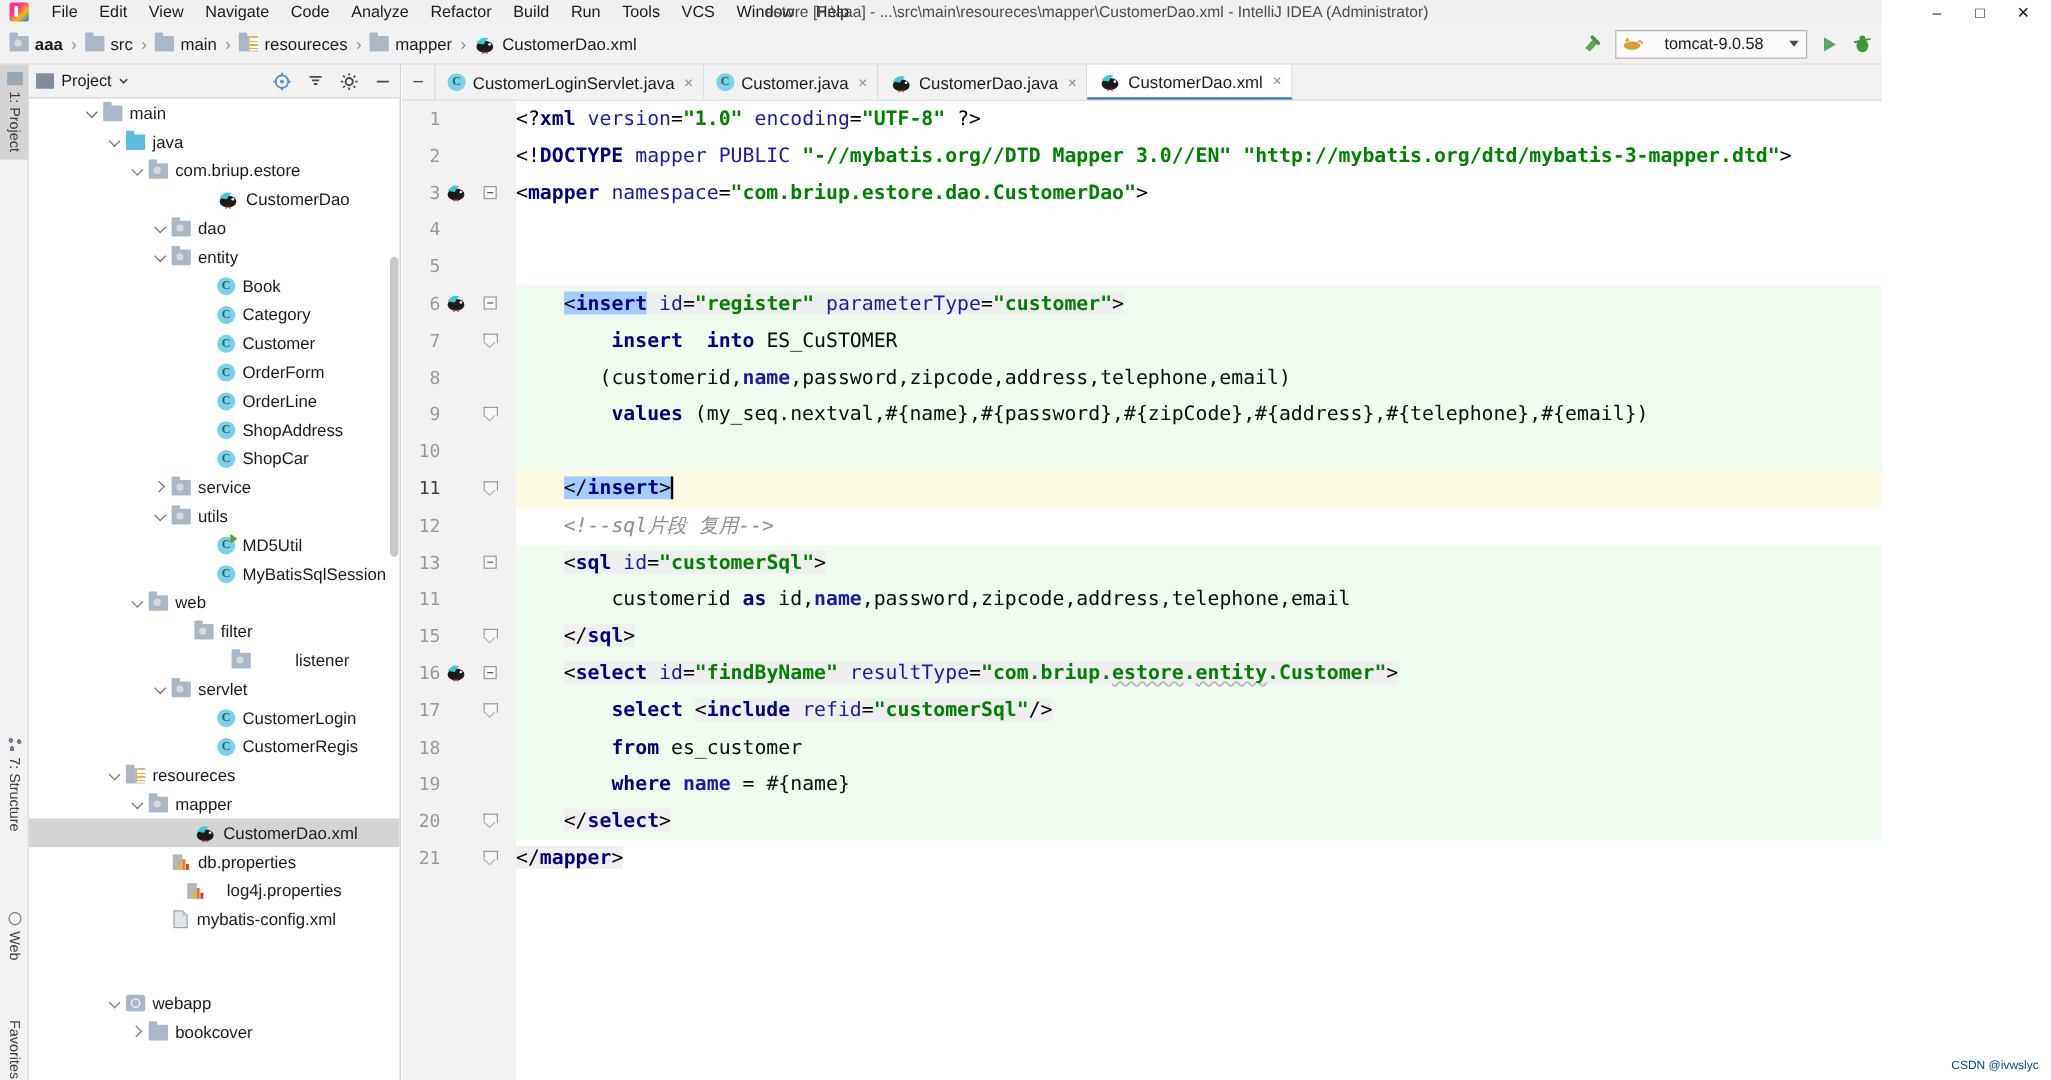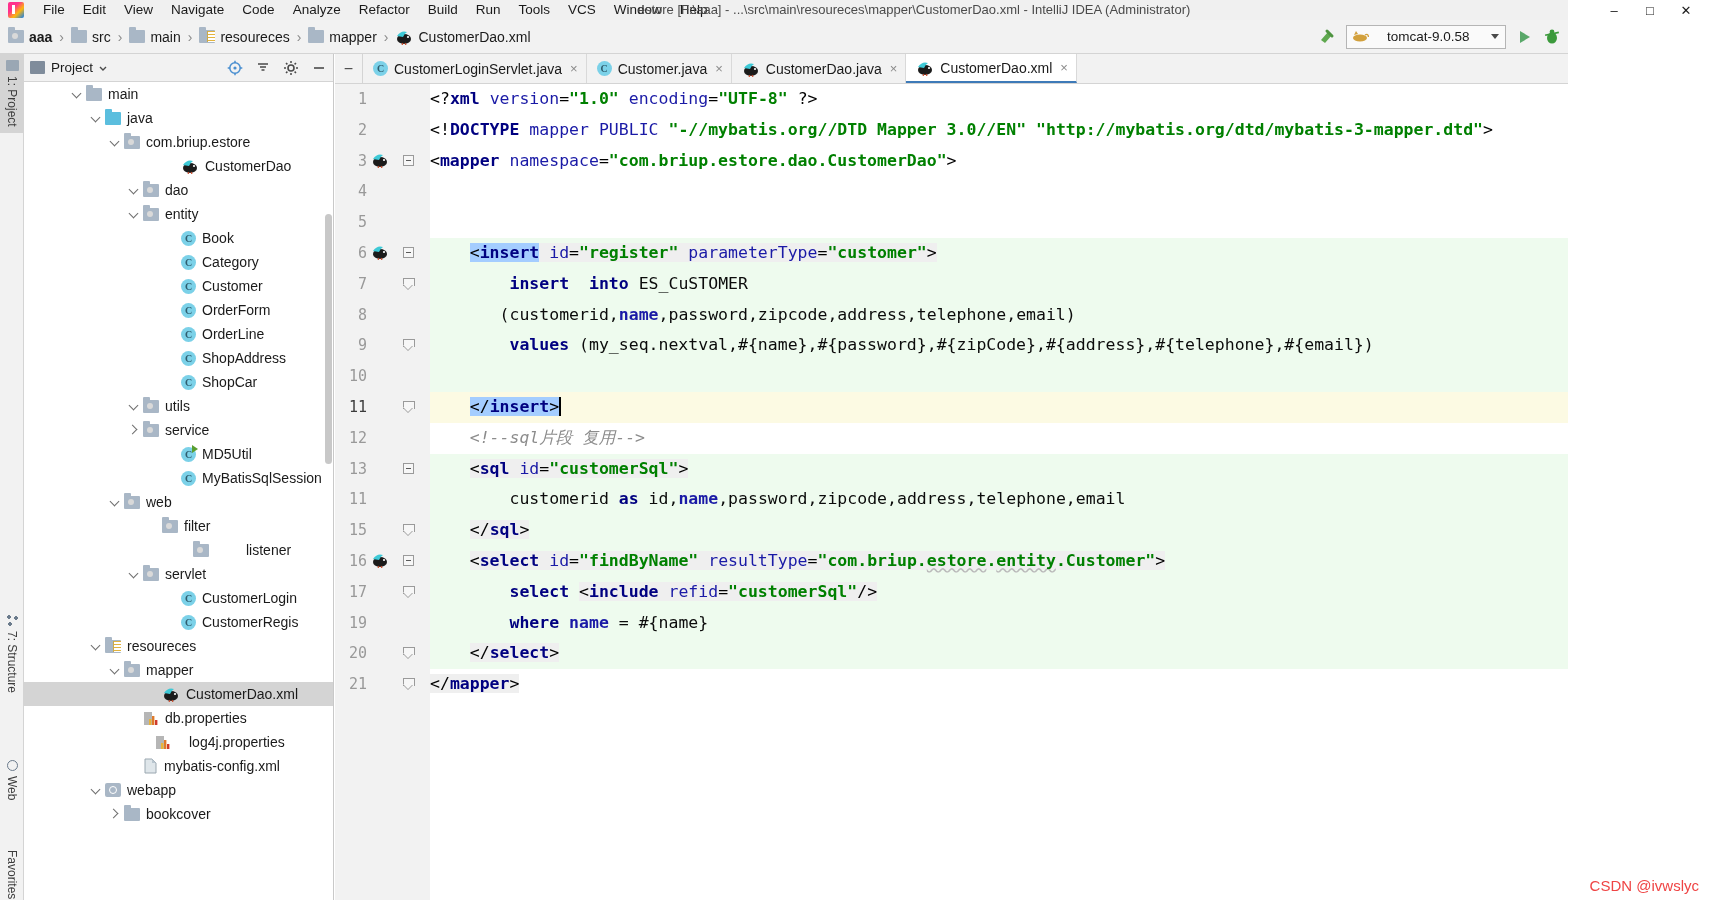--- a/index.html
+++ b/index.html
@@ -269,21 +269,21 @@
     position: absolute; right: 0; top: 0; width: 10px; bottom: 0; background: transparent;
   }
   .panel-scroll-thumb {
     position: absolute; right: 1px; top: 160px; width: 7px; height: 250px;
     background: #c8c8c8; border-radius: 4px;
   }
 
   
   .watermark {
     position: absolute; right: 10px; bottom: 6px;
-    font-size: 15px; color: #ef4444; font-family: "Liberation Sans", sans-serif;
+    font-size: 10px; color: #0c4a6e; font-family: "Liberation Sans", sans-serif;
   }
 
   
   .right-filler {
     position: absolute; left: 1568px; top: 0; width: 141px; height: 900px;
     background: #ffffff;
   }
   .win-ctrl {
     position:absolute; top:0; height:20px; display:flex; align-items:center;
     justify-content:center; font-size:13px; color:#1a1a1a;
@@ -517,28 +517,28 @@
           <span class="twisty"></span>
           <span class="java-ico">C</span>
           <span class="tree-label">ShopAddress</span>
         </div>
         <div class="tree-row" style="padding-left: 141px;">
           <span class="twisty"></span>
           <span class="java-ico">C</span>
           <span class="tree-label">ShopCar</span>
         </div>
         <div class="tree-row" style="padding-left: 103px;">
+          <span class="twisty closed"></span>
+          <span class="folder-ico src"></span>
+          <span class="tree-label">service</span>
+        </div>
+        <div class="tree-row" style="padding-left: 103px;">
           <span class="twisty open"></span>
           <span class="folder-ico src"></span>
           <span class="tree-label">utils</span>
-        </div>
-        <div class="tree-row" style="padding-left: 103px;">
-          <span class="twisty closed"></span>
-          <span class="folder-ico src"></span>
-          <span class="tree-label">service</span>
         </div>
         <div class="tree-row" style="padding-left: 141px;">
           <span class="twisty"></span>
           <span style="position:relative;display:inline-flex;">
             <span class="java-ico">C</span>
             <span class="run-marker"></span>
           </span>
           <span class="tree-label">MD5Util</span>
         </div>
         <div class="tree-row" style="padding-left: 141px;">
@@ -617,21 +617,21 @@
           <span class="tree-label">log4j.properties</span>
         </div>
         <div class="tree-row" style="padding-left: 103px;">
           <span class="twisty"></span>
           <span style="display:inline-block;width:15px;height:16px;"><svg width="15" height="16" viewBox="0 0 15 16">
               <path d="M2 1 h7 l4 4 v10 h-11 Z" fill="#dfe6ea" stroke="#9aa7b0"></path>
               <path d="M9 1 v4 h4" fill="#b9c6cf"></path>
             </svg></span>
           <span class="tree-label">mybatis-config.xml</span>
         </div>
-        <div class="tree-row" style="padding-left: 65px;">
+        <div class="tree-row" style="padding-left: 65px; margin-top: 46px;">
           <span class="twisty open"></span>
           <span style="display:inline-block;width:16px;height:14px;background:#a9b7c6;border-radius:2px;position:relative;">
             <span style="position:absolute;left:4px;top:3px;width:8px;height:8px;border:1.4px solid #fff;border-radius:50%;"></span>
           </span>
           <span class="tree-label">webapp</span>
         </div>
         <div class="tree-row" style="padding-left: 84px;">
           <span class="twisty closed"></span>
           <span class="folder-ico"></span>
           <span class="tree-label">bookcover</span>
@@ -790,20 +790,25 @@
             <div class="ltext">    <span class="tagbg"><span class="punct">&lt;</span><span class="tagname">select</span> <span class="attr">id</span><span class="punct">=</span><span class="val">"findByName"</span> <span class="attr">resultType</span><span class="punct">=</span><span class="val">"com.briup.<span class="squig">estore</span>.<span class="squig">entity</span>.Customer"</span><span class="punct">&gt;</span></span></div>
           </div>
           <div class="line">
             <div class="hl-band band-green"></div>
             <div class="lnum">17</div>
             <div class="fold-marker tri" style="top:9px;"></div>
             <div class="ltext">        <span class="kw">select</span> <span class="tagbg"><span class="punct">&lt;</span><span class="tagname">include</span> <span class="attr">refid</span><span class="punct">=</span><span class="val">"customerSql"</span><span class="punct">/&gt;</span></span></div>
           </div>
           <div class="line">
             <div class="hl-band band-green"></div>
+            <div class="lnum">18</div>
+            <div class="ltext">        <span class="kw">from</span> <span class="plain">es_customer</span></div>
+          </div>
+          <div class="line">
+            <div class="hl-band band-green"></div>
             <div class="lnum">19</div>
             <div class="ltext">        <span class="kw">where</span> <span class="sqlname">name</span> <span class="plain">= #{name}</span></div>
           </div>
           <div class="line">
             <div class="hl-band band-green"></div>
             <div class="lnum">20</div>
             <div class="fold-marker tri" style="top:9px;"></div>
             <div class="ltext">    <span class="tagbg"><span class="punct">&lt;/</span><span class="tagname">select</span><span class="punct">&gt;</span></span></div>
           </div>
           <div class="line">

